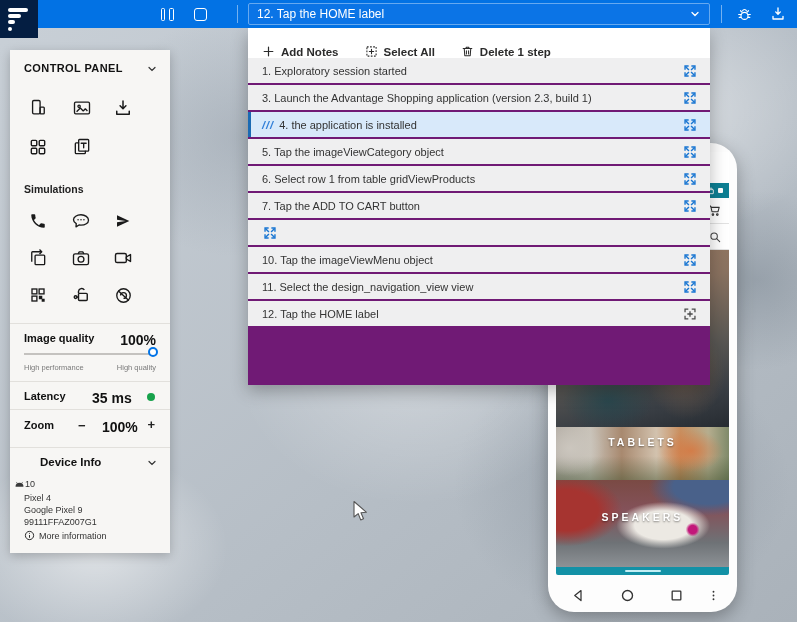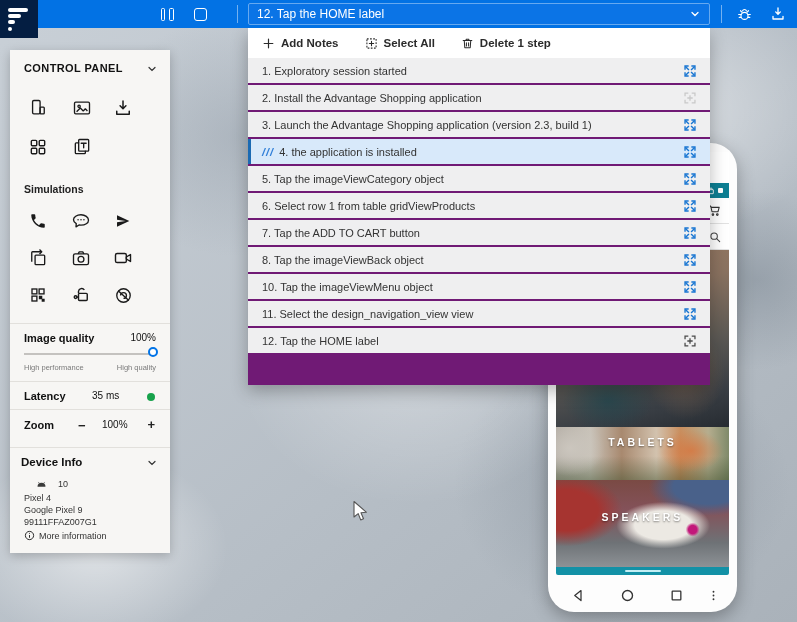--- a/index.html
+++ b/index.html
@@ -33,42 +33,42 @@
   .tb-sep { position:absolute; top:5px; width:1px; height:18px; background:rgba(255,255,255,.45); }
 
   .step-select { position:absolute; left:248px; top:3px; width:462px; height:22px; background:#0b74e6;
     border:1px solid #66a9f0; border-radius:2px; display:flex; align-items:center; padding:0 8px;
     color:#fff; font-size:12px; cursor:pointer; z-index:62; }
   .step-select .lbl { flex:1; white-space:nowrap; overflow:hidden; }
 
   
   .steps-panel { position:absolute; left:248px; top:28px; width:462px; height:357px; background:#fff;
     box-shadow:0 6px 16px rgba(0,0,0,.28); z-index:50; display:flex; flex-direction:column; }
-  .steps-toolbar { height:30px; flex:0 0 30px; display:flex; align-items:center; gap:26px; padding:0 14px;
+  .steps-toolbar { height:30px; flex:0 0 30px; display:flex; align-items:flex-end; gap:26px; padding:0 14px;
     background:#fff; }
   .tool-btn { display:flex; align-items:center; gap:6px; font-size:11.5px; font-weight:600; color:#2b2b2b; cursor:pointer; }
   .steps-list { flex:1; display:flex; flex-direction:column; gap:2px; background:#701a75; overflow:hidden; }
   .step-row { height:25px; flex:0 0 25px; background:#efeff0; display:flex; align-items:center;
     padding:0 12px 0 14px; font-size:11px; color:#333; cursor:pointer; }
   .step-row .step-label { flex:1; white-space:nowrap; overflow:hidden; }
   .step-row .marker { color:#2f7ed8; font-style:italic; font-weight:700; margin-right:5px; letter-spacing:1px; }
   .step-row.selected { background:#d8e9fa; border-left:3px solid #1b6ab3; padding-left:11px; }
   .step-icon-btn { width:16px; height:16px; display:flex; align-items:center; justify-content:center; cursor:pointer; }
 
   
   .control-panel { position:absolute; left:10px; top:50px; width:160px; height:503px; background:#f7f6f4;
     box-shadow:0 3px 10px rgba(0,0,0,.22); z-index:40; }
   .cp-abs { position:absolute; }
   .cp-title { left:14px; top:12px; font-size:11px; font-weight:700; letter-spacing:.4px; color:#111; }
   .cp-chev { right:12px; cursor:pointer; }
   .cp-divider { left:0; width:160px; height:1px; background:#e2e0dc; }
   .icon-btn { position:absolute; width:22px; height:22px; display:flex; align-items:center; justify-content:center; cursor:pointer; }
   .cp-label-sm { font-size:10.5px; color:#222;font-weight:bold; }
   .cp-bold { font-size:11px; font-weight:700; color:#111; }
-  .cp-val { font-size:10px; font-weight:400; color:#111; }
+  .cp-val { font-size:14px; font-weight:700; color:#111; }
   .cp-tiny { font-size:7.5px; color:#7a7a7a;text-align:right; }
   .slider-track { position:absolute; left:14px; top:303px; width:132px; height:1.5px; background:#c4c2bf; }
   .slider-thumb { position:absolute; left:138px; top:297px; width:10px; height:10px; background:#fff;
     border:2.5px solid #0073e7; border-radius:50%; cursor:pointer; }
   .green-dot { width:8px; height:8px; border-radius:50%; }
   .zoom-btn { font-size:13px; font-weight:700; color:#222; cursor:pointer; line-height:1; }
   .di-text { font-size:9px; color:#333; }
 
   
   .phone { position:absolute; left:548px; top:143px; width:189px; height:469px; background:#fdfdfd;
@@ -256,30 +256,20 @@
     <span class="step-label">1. Exploratory session started</span>
     <span class="step-icon-btn">
             <svg width="14" height="14" viewBox="0 0 24 24" fill="none" stroke="#1976d2" stroke-width="2.4" stroke-linecap="square">
               <path d="M3.5 8.5v-5h5M15.5 3.5h5v5M20.5 15.5v5h-5M8.5 20.5h-5v-5"></path>
               <path d="M5 5l4.3 4.3M19 5l-4.3 4.3M19 19l-4.3-4.3M5 19l4.3-4.3"></path>
             </svg>
           </span>
   </div>
         <div class="step-row">
 
-    <span class="step-label">2. Install the Advantage Shopping application</span>
-    <span class="step-icon-btn">
-            <svg width="14" height="14" viewBox="0 0 24 24" fill="none" stroke="#c9c9c9" stroke-width="2.2" stroke-linecap="square">
-              <path d="M3.5 8v-4.5h4.5M16 3.5h4.5V8M20.5 16v4.5H16M8 20.5H3.5V16"></path>
-              <path d="M12 8.5v7M8.5 12h7"></path>
-            </svg>
-          </span>
-  </div>
-        <div class="step-row">
-
     <span class="step-label">3. Launch the Advantage Shopping application (version 2.3, build 1)</span>
     <span class="step-icon-btn">
             <svg width="14" height="14" viewBox="0 0 24 24" fill="none" stroke="#1976d2" stroke-width="2.4" stroke-linecap="square">
               <path d="M3.5 8.5v-5h5M15.5 3.5h5v5M20.5 15.5v5h-5M8.5 20.5h-5v-5"></path>
               <path d="M5 5l4.3 4.3M19 5l-4.3 4.3M19 19l-4.3-4.3M5 19l4.3-4.3"></path>
             </svg>
           </span>
   </div>
         <div class="step-row selected">
     <span class="marker" style="display: inline;">///</span>
@@ -316,21 +306,20 @@
     <span class="step-label">7. Tap the ADD TO CART button</span>
     <span class="step-icon-btn">
             <svg width="14" height="14" viewBox="0 0 24 24" fill="none" stroke="#1976d2" stroke-width="2.4" stroke-linecap="square">
               <path d="M3.5 8.5v-5h5M15.5 3.5h5v5M20.5 15.5v5h-5M8.5 20.5h-5v-5"></path>
               <path d="M5 5l4.3 4.3M19 5l-4.3 4.3M19 19l-4.3-4.3M5 19l4.3-4.3"></path>
             </svg>
           </span>
   </div>
         <div class="step-row">
 
-    <span class="step-label">8. Tap the imageViewBack object</span>
     <span class="step-icon-btn">
             <svg width="14" height="14" viewBox="0 0 24 24" fill="none" stroke="#1976d2" stroke-width="2.4" stroke-linecap="square">
               <path d="M3.5 8.5v-5h5M15.5 3.5h5v5M20.5 15.5v5h-5M8.5 20.5h-5v-5"></path>
               <path d="M5 5l4.3 4.3M19 5l-4.3 4.3M19 19l-4.3-4.3M5 19l4.3-4.3"></path>
             </svg>
           </span>
   </div>
         <div class="step-row">
 
     <span class="step-label">10. Tap the imageViewMenu object</span>
@@ -486,27 +475,27 @@
 
     <div class="cp-abs cp-divider" style="top:359px;"></div>
 
     <div class="cp-abs cp-bold" style="left:14px; top:369px;">Zoom</div>
     <div class="cp-abs zoom-btn" style="left:68px; top:369px;">−</div>
     <div class="cp-abs cp-val" style="left:92px; top:369px;">100%</div>
     <div class="cp-abs zoom-btn" style="right:15px; top:368px;">+</div>
 
     <div class="cp-abs cp-divider" style="top:397px;"></div>
 
-    <div class="cp-abs cp-bold" style="left:11px; top:406px; font-size:11.5px;text-align:right;">Device Info</div>
+    <div class="cp-abs cp-bold" style="left:30px; top:406px; font-size:11.5px;text-align:right;">Device Info</div>
     <div class="cp-abs cp-chev" style="top:407px;">
       <svg width="12" height="12" viewBox="0 0 24 24" fill="none" stroke="#333" stroke-width="2.4" stroke-linecap="round">
           <path d="M6 9l6 6 6-6"></path>
         </svg>
     </div>
-    <div class="cp-abs" style="left:26px; top:429px; display:flex; align-items:center; gap:11px;">
+    <div class="cp-abs" style="left:4px; top:429px; display:flex; align-items:center; gap:0;">
       <span>
         <svg width="11" height="8" viewBox="0 0 18 11">
             <path fill="#3a3a3a" d="M2.5 10a6.5 6.5 0 0 1 13 0z"></path>
             <path stroke="#3a3a3a" stroke-width="1" d="M5 4 3.8 2.2M13 4l1.2-1.8"></path>
           </svg>
       </span>
       <span class="di-text">10</span>
     </div>
     <div class="cp-abs di-text" style="left:14px; top:443px;">Pixel 4</div>
     <div class="cp-abs di-text" style="left:14px; top:455px;">Google Pixel 9</div>

